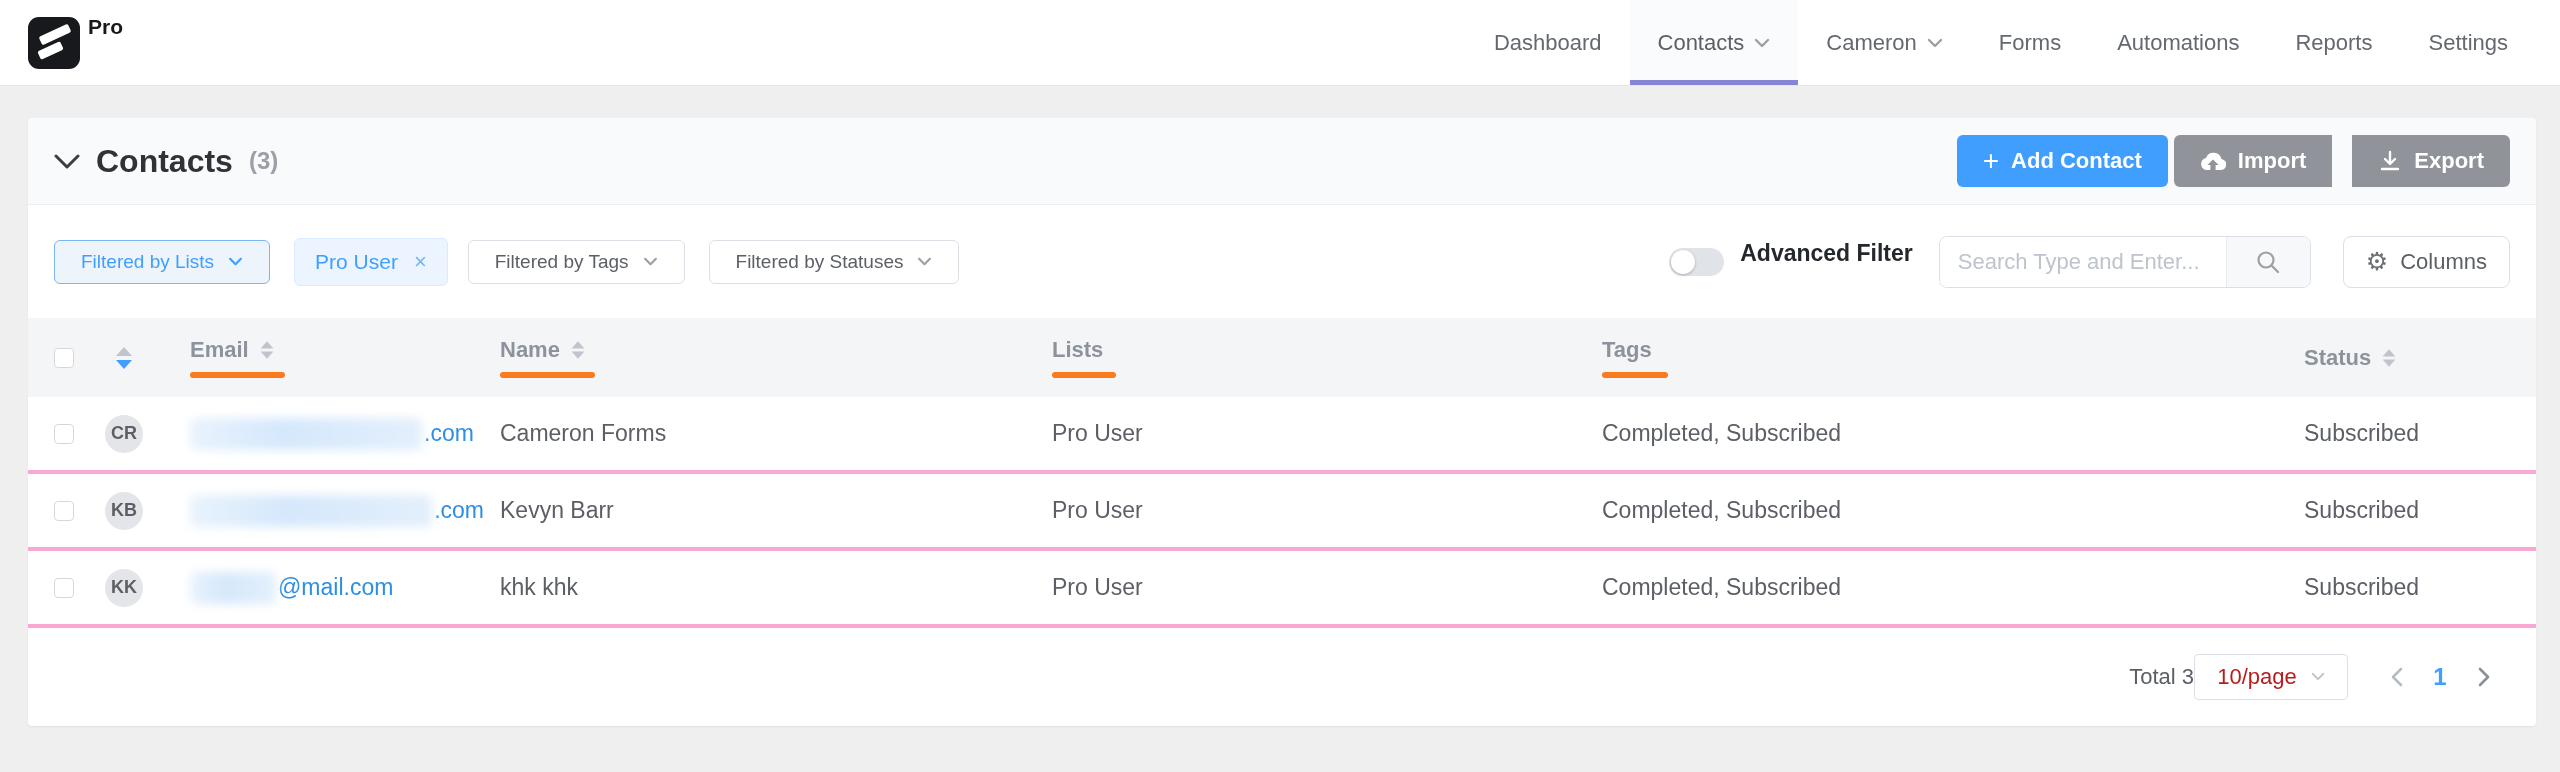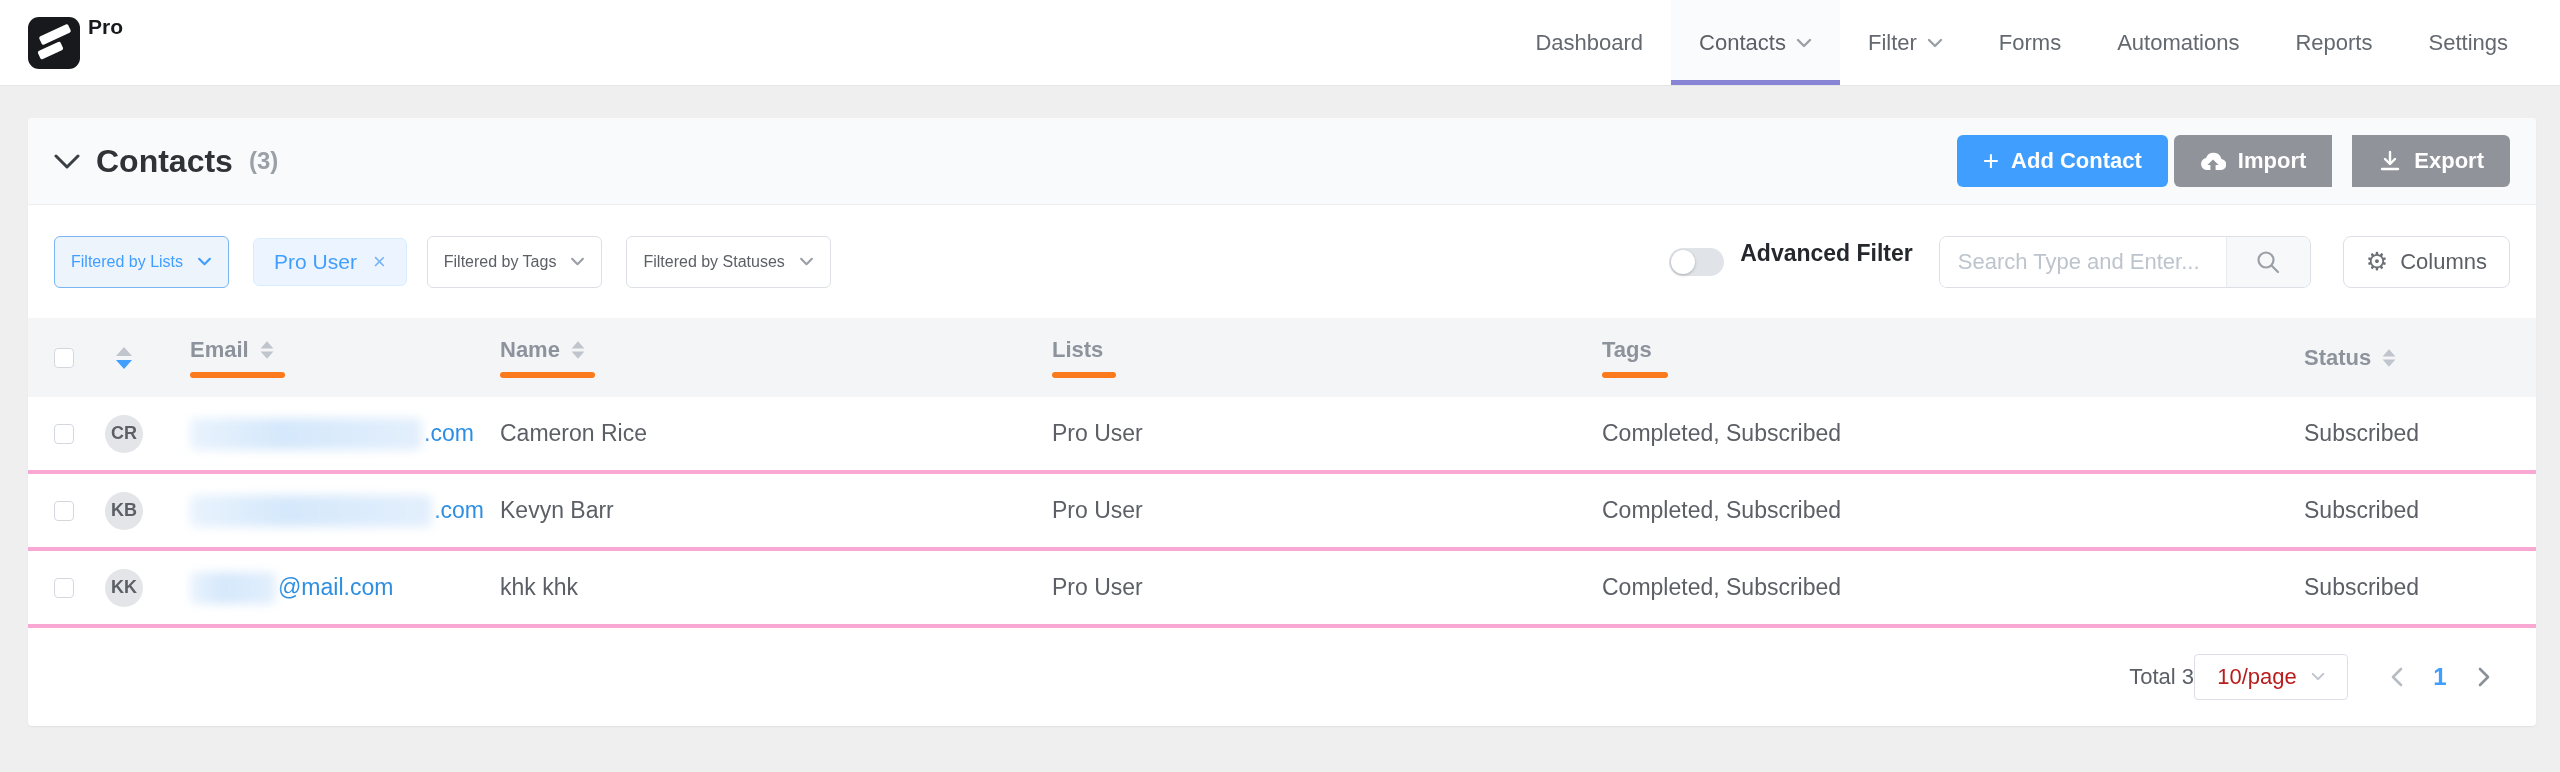--- a/index.html
+++ b/index.html
@@ -43,23 +43,23 @@
   .btn-plus { font-size:28px; font-weight:400; line-height:1; }
   .btn-info { background:#909399; }
   .btn-import { border-radius:6px 0 0 6px; margin-right:20px; }
   .btn-export { border-radius:0 6px 6px 0; }
   .btn svg { flex:0 0 auto; }
 
   
   .filter-bar { height:113px; display:flex; align-items:center; justify-content:space-between;
                 padding:0 26px; }
   .filter-left { display:flex; align-items:center; }
-  .filter-btn { height:52px; display:flex; align-items:center; gap:14px; background:#ffffff;
-                border:1px solid #dcdfe6; border-radius:6px; font-family:inherit; font-size:16px;
-                color:#5c6066; padding:0 16px; cursor:pointer; }
+  .filter-btn { height:44px; display:flex; align-items:center; gap:14px; background:#ffffff;
+                border:1px solid #dcdfe6; border-radius:6px; font-family:inherit; font-size:19px;
+                color:#5c6066; padding:0 26px; cursor:pointer; }
   .filter-btn.is-active { background:#edf4fc; border-color:#79b6f2; color:#409eff; margin-right:24px; }
   .filter-btn + .filter-btn { margin-left:24px; }
   .tag-pill { height:48px; display:flex; align-items:center; gap:16px; background:#ecf5ff;
               border:1px solid #d9ecff; border-radius:6px; padding:0 20px; font-size:21px;
               color:#409eff; margin-right:20px; }
   .tag-close { font-size:22px; color:#76b5f5; cursor:pointer; line-height:1; }
 
   .filter-right { display:flex; align-items:center; }
   .toggle { width:55px; height:28px; background:#e0e4e9; border-radius:14px; position:relative;
             cursor:pointer; flex:0 0 auto; }
@@ -134,21 +134,21 @@
     <a class="nav-item">
         <span>Dashboard</span>
       </a>
     <a class="nav-item active">
       <span>Contacts</span>
       <svg class="chev" width="16" height="10" viewBox="0 0 16 10">
           <polyline points="2,2 8,8 14,2"></polyline>
         </svg>
     </a>
     <a class="nav-item">
-      <span>Filter</span>
+      <span>Cameron</span>
       <svg class="chev" width="16" height="10" viewBox="0 0 16 10">
           <polyline points="2,2 8,8 14,2"></polyline>
         </svg>
     </a>
     <a class="nav-item">
         <span>Forms</span>
       </a>
     <a class="nav-item">
         <span>Automations</span>
       </a>
@@ -291,21 +291,21 @@
       </span>
     </div>
 
     <div class="trow grid-row">
       <span class="checkbox"></span>
       <span class="avatar">CR</span>
       <span class="cell email-cell">
         <span class="email-blur" style="width:232px"></span>
         <span class="email-vis">.com</span>
       </span>
-      <span class="cell">Cameron Rice</span>
+      <span class="cell">Cameron Forms</span>
       <span class="cell">Pro User</span>
       <span class="cell">Completed, Subscribed</span>
       <span class="cell">Subscribed</span>
     </div>
 
     <div class="trow grid-row">
       <span class="checkbox"></span>
       <span class="avatar">KB</span>
       <span class="cell email-cell">
         <span class="email-blur" style="width:248px"></span>

